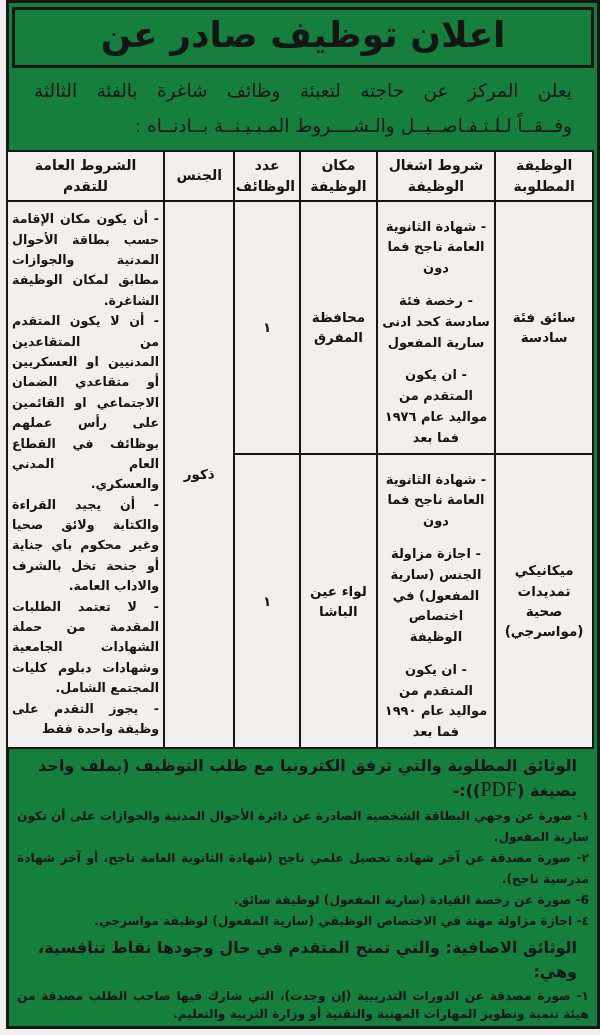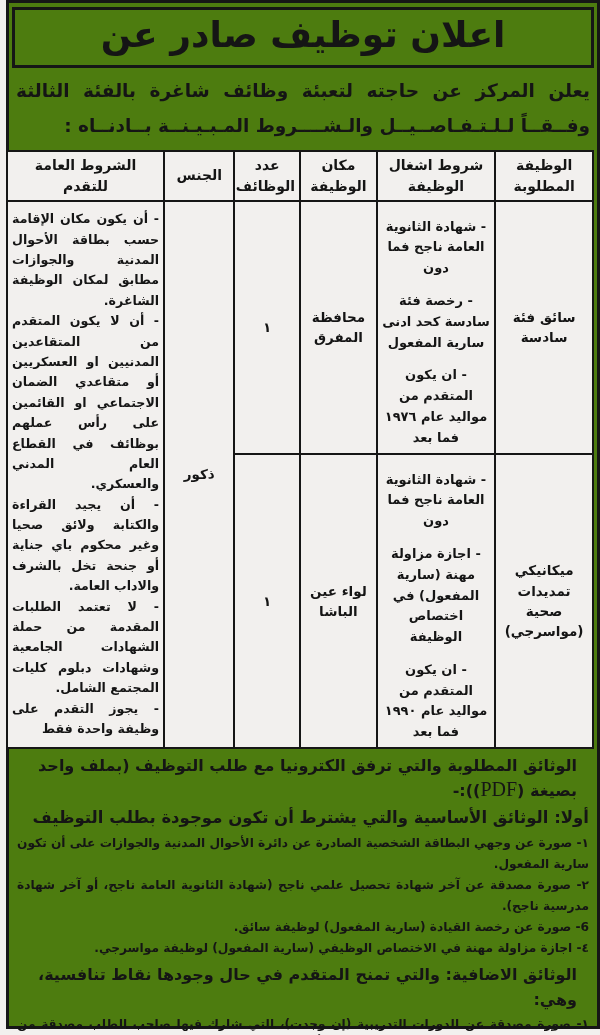--- a/index.html
+++ b/index.html
@@ -7,42 +7,42 @@
     width:600px;height:1035px;
     background:#f2f0ee;
     font-family:"DejaVu Sans",sans-serif;
     color:#151515;
     overflow:hidden;
   }
   .page{
     position:relative;
     width:594px;height:1029px;
     border:3px solid #161616;
-    background:#4d7c0f;
+    background:#15803d;
     box-sizing:border-box;
     direction:rtl;
   }
   
   .title-box{
     margin:4px 3px 5px;
     border:3px solid #161616;
     text-align:center;
     padding:3px 4px 9px;
   }
   .title-line{
     font-size:36px;
     font-weight:bold;
     line-height:1.2;
     letter-spacing:-0.5px;
     white-space:nowrap;
   }
   
   .intro{
-    margin:2px 7px 7px;
-    font-weight:bold;
+    margin:2px 25px 7px;
+    font-weight:normal;
   }
   .intro .l1{
     font-size:18.5px;
     line-height:1.95;
     text-align:justify;
     text-align-last:justify;
     white-space:nowrap;
   }
   .intro .l2{
     font-size:18.5px;
@@ -161,34 +161,33 @@
         <div class="gen-item">- أن لا يكون المتقدم من المتقاعدين المدنيين او العسكريين أو متقاعدي الضمان الاجتماعي او القائمين على رأس عملهم بوظائف في القطاع العام المدني والعسكري.</div>
         <div class="gen-item">- أن يجيد القراءة والكتابة ولائق صحيا وغير محكوم باي جناية أو جنحة تخل بالشرف والاداب العامة.</div>
         <div class="gen-item">- لا تعتمد الطلبات المقدمة من حملة الشهادات الجامعية وشهادات دبلوم كليات المجتمع الشامل.</div>
         <div class="gen-item">- يجوز التقدم على وظيفة واحدة فقط</div>
       </td>
     </tr>
     <tr class="r2">
       <td class="c">ميكانيكي تمديدات صحية (مواسرجي)</td>
       <td class="cond">
         <div class="cond-item">- شهادة الثانوية العامة ناجح فما دون</div>
-        <div class="cond-item">- اجازة مزاولة مهنة (سارية المفعول) في اختصاص الوظيفة</div>
+        <div class="cond-item">- اجازة مزاولة الجنس (سارية المفعول) في اختصاص الوظيفة</div>
         <div class="cond-item">- ان يكون المتقدم من مواليد عام ١٩٩٠ فما بعد</div>
       </td>
       <td class="c">لواء عين الباشا</td>
       <td class="c">١</td>
     </tr>
   </tbody>
     </table>
 
   <div class="docs">
 
     <div class="sec-heading"><span>الوثائق المطلوبة والتي ترفق الكترونيا مع طلب التوظيف (بملف واحد بصيغة (</span><span class="latin small">PDF</span><span>)):-</span></div>
 
-    <div class="sub-heading">أولا: الوثائق الأساسية والتي يشترط أن تكون موجودة بطلب التوظيف</div>
 
     <div class="doc-item">١- صورة عن وجهي البطاقة الشخصية الصادرة عن دائرة الأحوال المدنية والجوازات على أن تكون سارية المفعول.</div>
     <div class="doc-item">٢- صورة مصدقة عن آخر شهادة تحصيل علمي ناجح (شهادة الثانوية العامة ناجح، أو آخر شهادة مدرسية ناجح).</div>
     <div class="doc-item">6- صورة عن رخصة القيادة (سارية المفعول) لوظيفة سائق.</div>
     <div class="doc-item">٤- اجازة مزاولة مهنة في الاختصاص الوظيفي (سارية المفعول) لوظيفة مواسرجي.</div>
 
     <div class="sec-heading" style="margin-top:4px;">الوثائق الاضافية: والتي تمنح المتقدم في حال وجودها نقاط تنافسية، وهي:</div>
 
     <div class="add-item">١- صورة مصدقة عن الدورات التدريبية (إن وجدت)، التي شارك فيها صاحب الطلب مصدقة من هيئة تنمية وتطوير المهارات المهنية والتقنية أو وزارة التربية والتعليم.</div>
 

